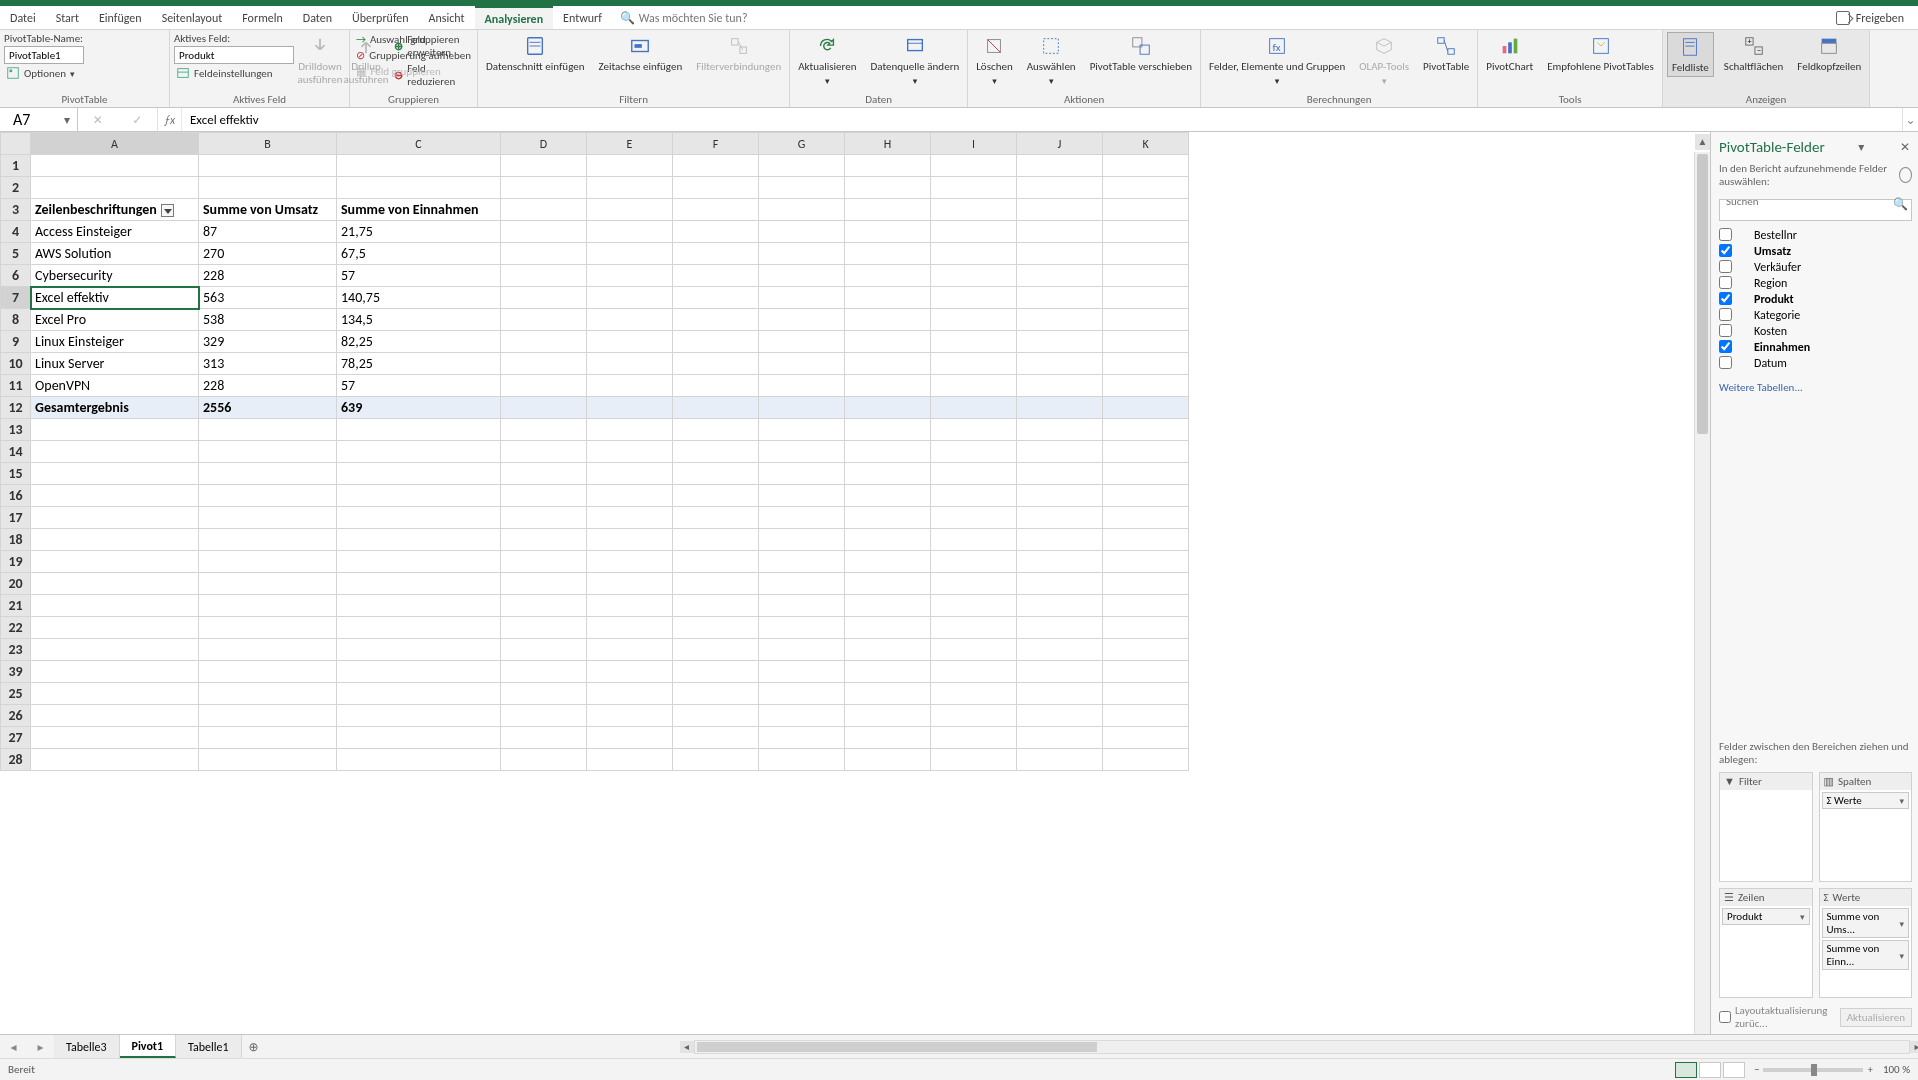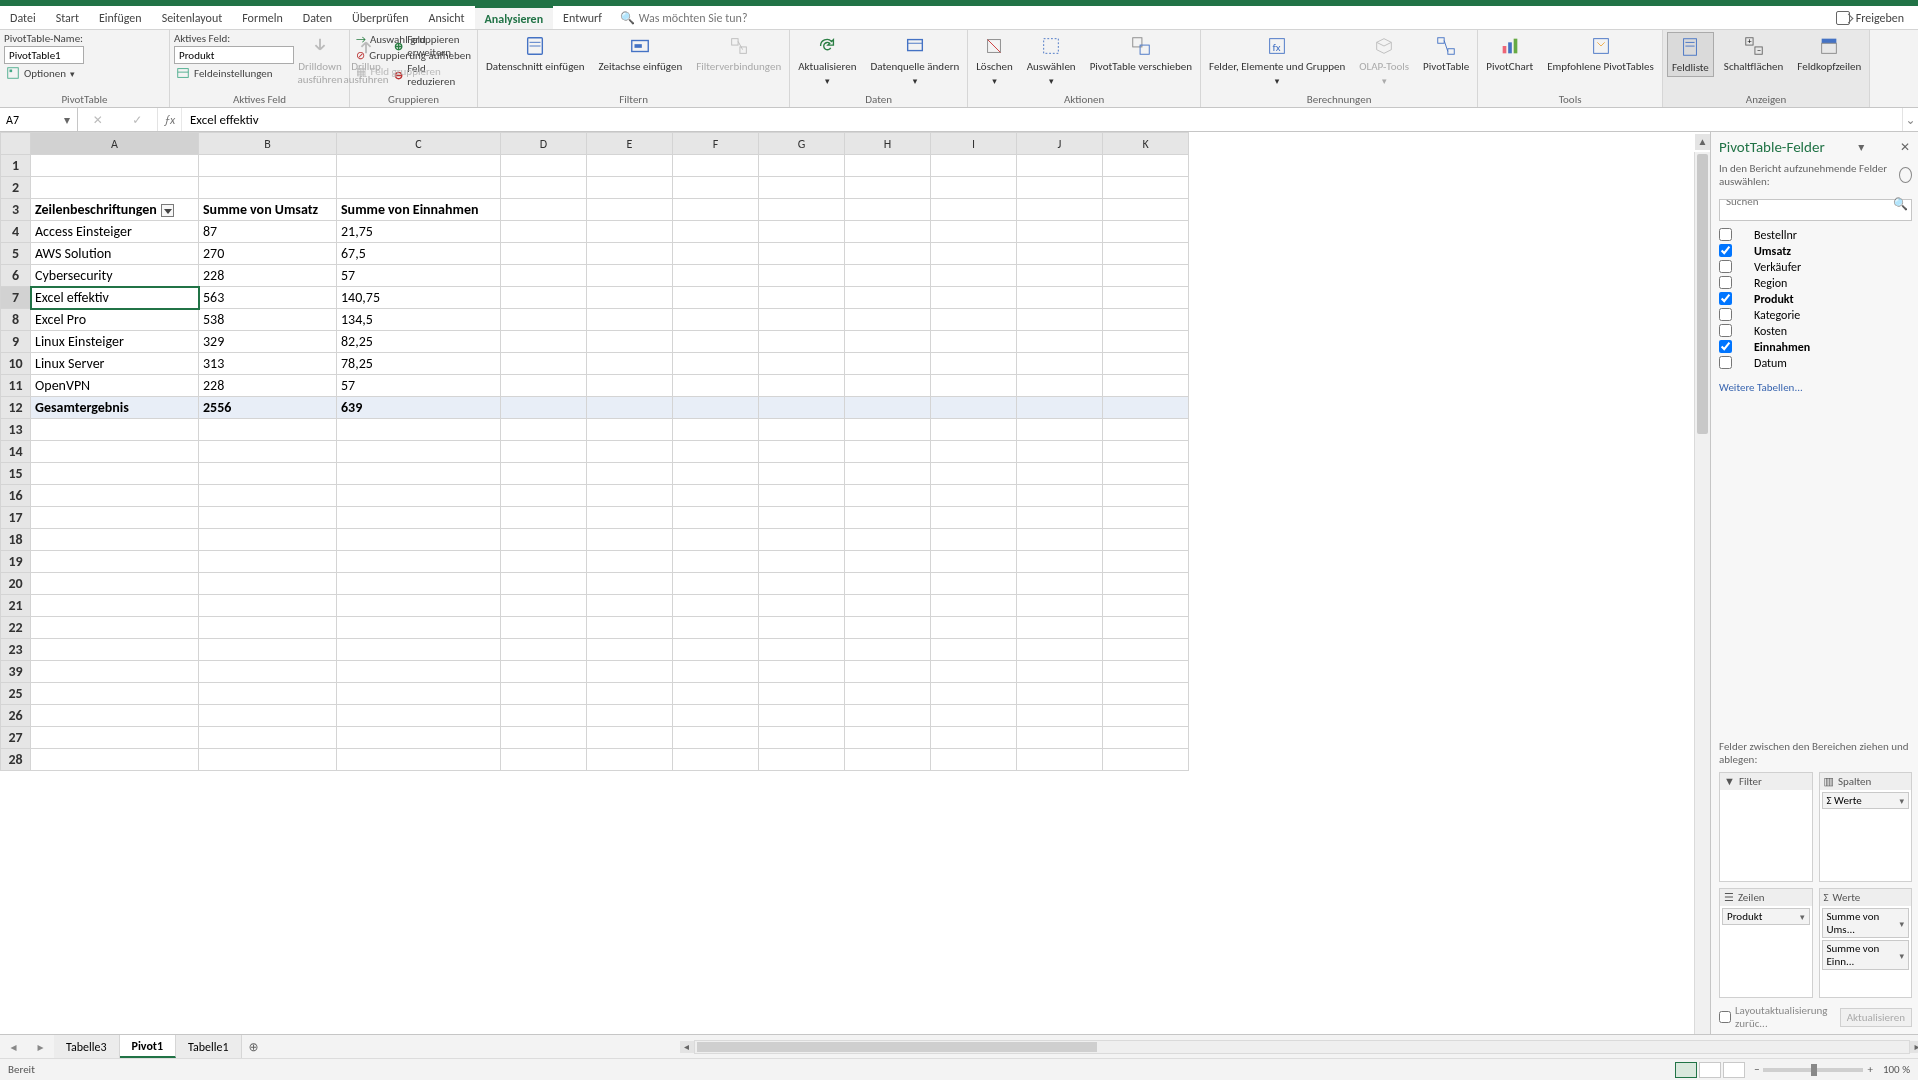--- a/index.html
+++ b/index.html
@@ -51,21 +51,21 @@
   .pt-name-inp { width: 80px; height: 18px; font-size: 11px; border: 1px solid #ababab; background: #fff; padding: 0 4px; }
   .af-group { width: 180px; }
   .af-input { width: 120px; height: 18px; font-size: 11px; border: 1px solid #ababab; background: #fff; padding: 0 4px; }
 
   
   .fbar {
     height: 24px; border-bottom: 1px solid #c6c6c6; background: #fff;
     display: flex; align-items: stretch;
   }
   .namebox { width: 78px; border-right: 1px solid #c6c6c6; display: flex; align-items: center; }
-  .namebox input { width: 60px; border: none; font-size: 12px; padding: 0 6px; }
+  .namebox input { width: 60px; border: none; font-size: 16px; padding: 0 13px; }
   .namebox .dd { width: 14px; text-align: center; color: #666; }
   .fx-ctrls { width: 80px; border-right: 1px solid #e3e3e3; display: flex; align-items: center; justify-content: space-around; color: #bbb; }
   .fx-lbl { width: 24px; display: flex; align-items: center; justify-content: center; font-style: italic; color: #777; border-right: 1px solid #e8e8e8; }
   .fx-val { flex: 1; display: flex; align-items: center; padding: 0 8px; font-size: 13px; }
   .fbar-end { width: 16px; border-left: 1px solid #e3e3e3; display: flex; align-items: center; justify-content: center; color: #888; }
 
   
   .main { display: flex; height: calc(1080px - 6px - 24px - 78px - 24px - 24px - 22px); }
   .sheet-wrap { flex: 1; position: relative; display: flex; flex-direction: column; }
   .sheet { flex: 1; overflow: hidden; position: relative; }

